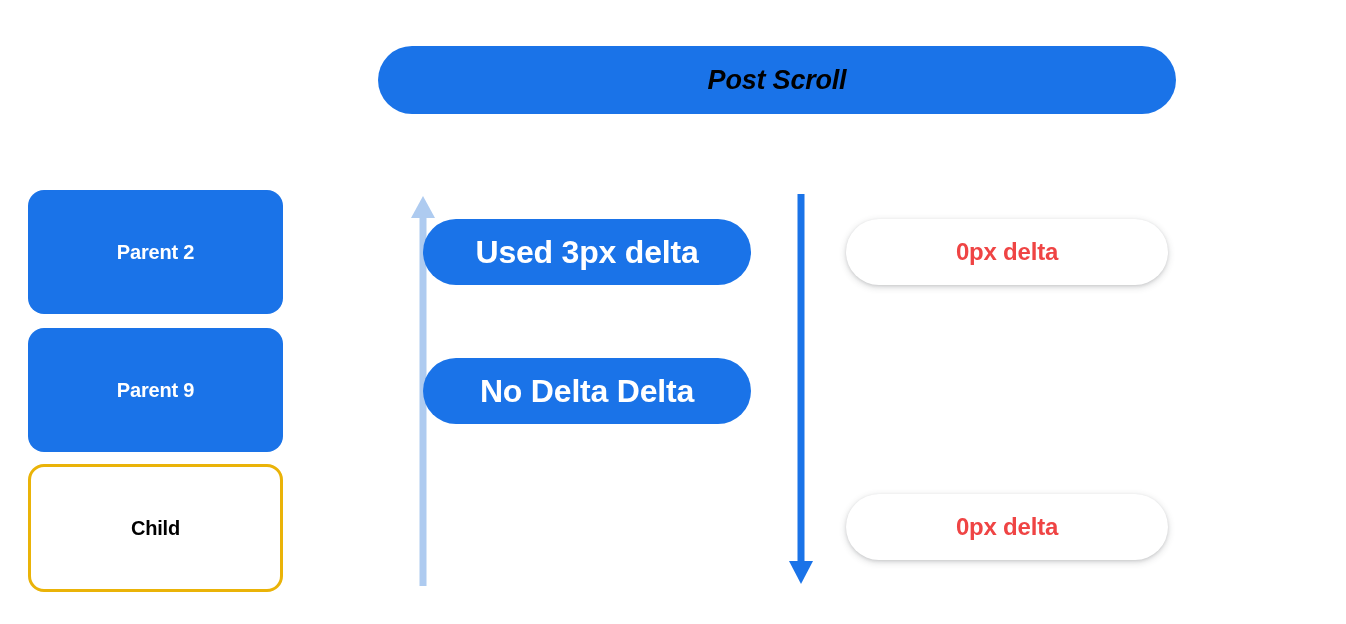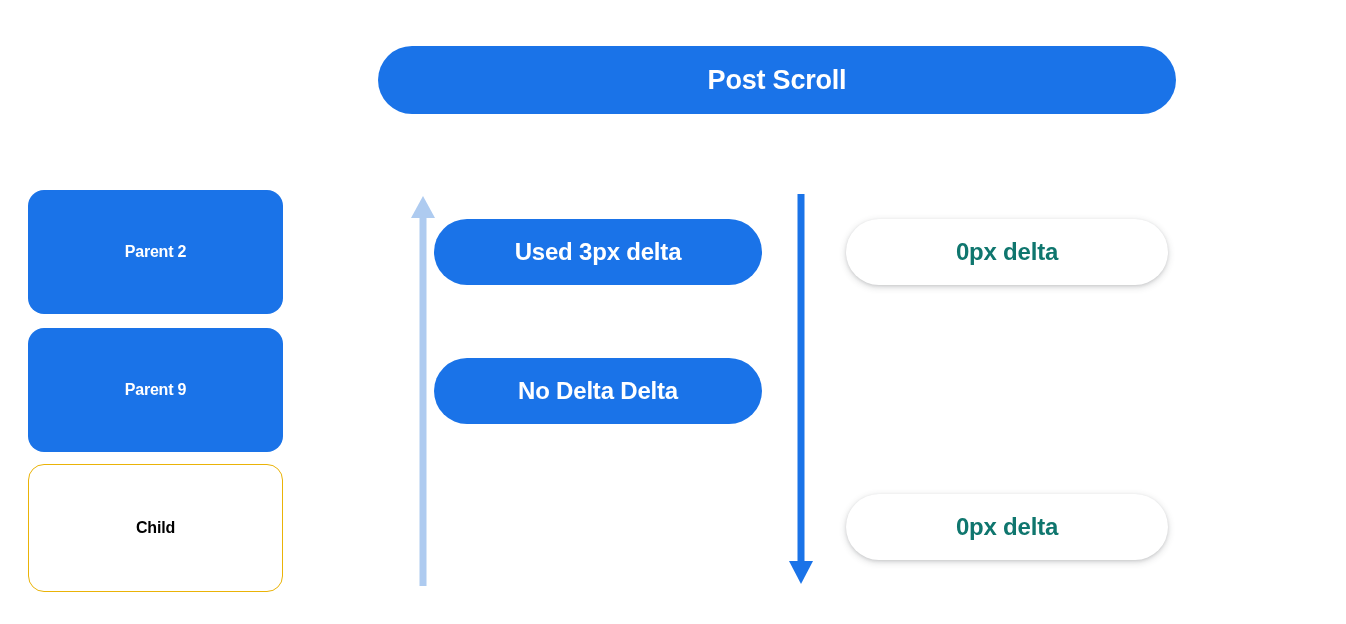--- a/index.html
+++ b/index.html
@@ -26,97 +26,98 @@
     top: 46px;
     width: 798px;
     height: 68px;
     background: #1a73e8;
     border-radius: 34px;
     display: flex;
     align-items: center;
     justify-content: center;
   }
   .header-banner-label {
-    color: #ffffff;
+    color: #000000;
     font-size: 27px;
     font-weight: bold;
     letter-spacing: -0.2px;
     line-height: 1;
+    font-style: italic;
   }
 
   
   .stack-box {
     position: absolute;
     left: 28px;
     width: 255px;
     height: 124px;
     border-radius: 16px;
     display: flex;
     align-items: center;
     justify-content: center;
-    font-size: 16px;
+    font-size: 20px;
     font-weight: bold;
     letter-spacing: -0.2px;
   }
   .stack-box.filled {
     background: #1a73e8;
     color: #ffffff;
   }
   .stack-box.outlined {
     background: #ffffff;
     color: #000000;
-    border: 1px solid #eab308;
+    border: 3px solid #eab308;
   }
   .stack-box-1 { top: 190px; }
   .stack-box-2 { top: 328px; }
   .stack-box-3 { top: 464px; height: 128px; }
 
   
   .arrow {
     position: absolute;
     top: 194px;
     width: 30px;
     height: 392px;
   }
   .arrow-up   { left: 408px; }
   .arrow-down { left: 786px; }
 
   
   .pill-blue {
     position: absolute;
-    left: 434px;
+    left: 423px;
     width: 328px;
     height: 66px;
     background: #1a73e8;
     border-radius: 33px;
     display: flex;
     align-items: center;
     justify-content: center;
     color: #ffffff;
-    font-size: 24px;
+    font-size: 32px;
     font-weight: bold;
     letter-spacing: -0.2px;
   }
   .pill-blue-1 { top: 219px; }
   .pill-blue-2 { top: 358px; }
 
   
   .pill-white {
     position: absolute;
     left: 846px;
     width: 322px;
     height: 66px;
     background: #ffffff;
     border-radius: 33px;
     box-shadow: 0 2px 7px rgba(60, 64, 67, 0.22),
                 0 1px 3px rgba(60, 64, 67, 0.13);
     display: flex;
     align-items: center;
     justify-content: center;
-    color: #0f766e;
+    color: #ef4444;
     font-size: 24px;
     font-weight: bold;
     letter-spacing: -0.2px;
   }
   .pill-white-1 { top: 219px; }
   .pill-white-2 { top: 494px; }
 </style>
 </head>
 <body>
 

